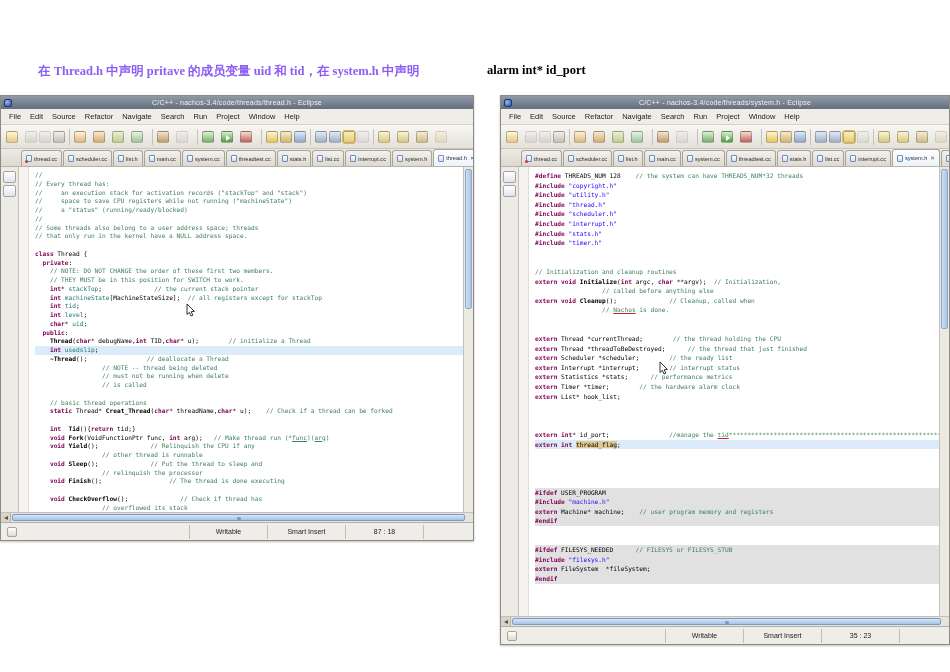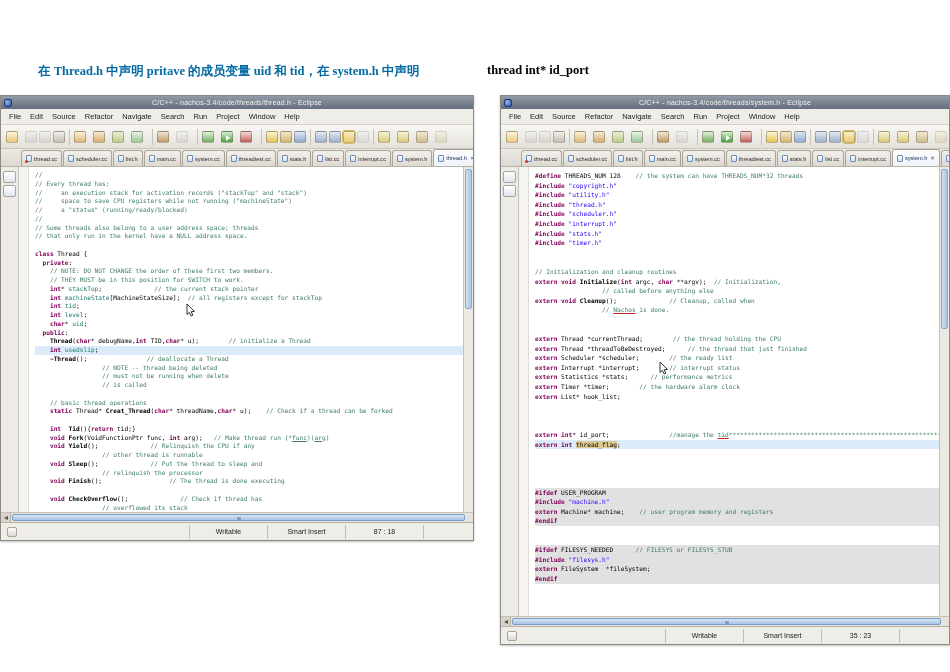--- a/index.html
+++ b/index.html
@@ -4,21 +4,21 @@
 <style>
   * { margin:0; padding:0; box-sizing:border-box; }
   html,body { background:#fff; }
   #app { position:relative; width:950px; height:672px; background:#ffffff; overflow:hidden;
          font-family:"Liberation Sans", sans-serif; }
 
   
   .watermark { position:absolute; top:26px; left:0; right:0; text-align:center;
                font-family:"Liberation Serif", serif; font-size:7px; color:#222; }
   .heading-cn { position:absolute; top:63px; left:38px; font-family:"Liberation Serif", serif;
-                font-size:12.5px; font-weight:bold; color:#0369a1; }
+                font-size:12.5px; font-weight:bold; color:#8b5cf6; }
   .heading-code { position:absolute; top:63px; left:487px; font-family:"Liberation Serif", serif;
                   font-size:12.5px; font-weight:bold; color:#000; }
 
   
   .window { position:absolute; background:#edeae4; border:1px solid #8e8a82; overflow:hidden;
             box-shadow:0 1px 2px rgba(0,0,0,.25); display:flex; flex-direction:column; }
   #win-left  { left:0px;   top:95px; width:474px; height:446px; }
   #win-right { left:500px; top:95px; width:450px; height:550px; }
 
   .titlebar { height:13px; flex:0 0 13px; display:flex; align-items:center;
@@ -125,21 +125,21 @@
   .sb-cell.emp { width:50px; }
 
   .cursor { position:absolute; z-index:5; pointer-events:none; }
 </style>
 </head>
 <body>
 
 <div id="app">
 
   <div class="heading-cn">在 Thread.h 中声明 pritave 的成员变量  uid 和  tid，在 system.h 中声明</div>
-  <div class="heading-code">thread int* id_port</div>
+  <div class="heading-code">alarm int* id_port</div>
 
   <div class="window" id="win-left">
     <div class="titlebar">
       <span class="win-icon"></span>
       <span class="title-text">C/C++ - nachos-3.4/code/threads/thread.h - Eclipse</span>
     </div>
     <div class="menubar">
         <span class="menu-item">File</span>
         <span class="menu-item">Edit</span>
         <span class="menu-item">Source</span>

